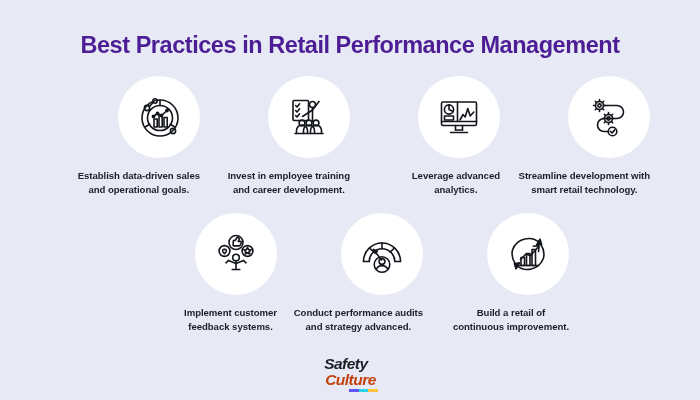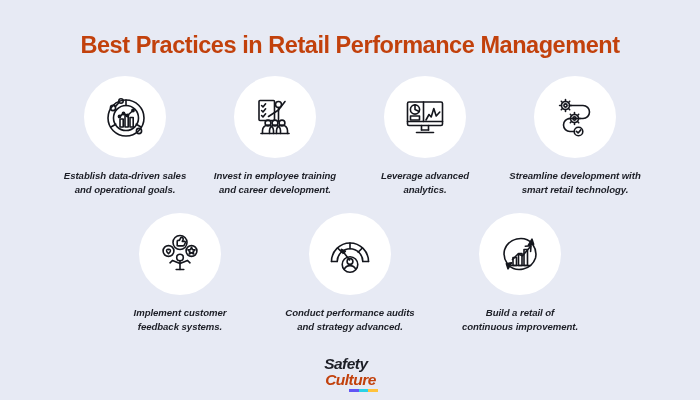--- a/index.html
+++ b/index.html
@@ -24,43 +24,42 @@
     display: flex;
     flex-direction: column;
     align-items: center;
   }
 
   
   .title {
     margin-top: 33px;
     font-size: 23.5px;
     font-weight: bold;
-    color: #c2410c;
+    color: #4c1d95;
     letter-spacing: -0.45px;
     text-align: center;
     line-height: 1.1;
     white-space: nowrap;
   }
 
   
   .row {
     display: flex;
     justify-content: center;
     width: 100%;
   }
 
   .row-top { margin-top: 17px; }
-  .row-bottom { margin-top: 16px; gap: 24px; }
+  .row-bottom { margin-top: 16px; }
 
   .cell {
     display: flex;
     flex-direction: column;
-    align-items: center;
+    align-items: flex-end;
     width: 150px;
-    font-style: italic;
   }
   .row-bottom .cell { width: 146px; }
 
   .icon-circle {
     width: 82px;
     height: 82px;
     border-radius: 50%;
     background: #ffffff;
     display: flex;
     align-items: center;

